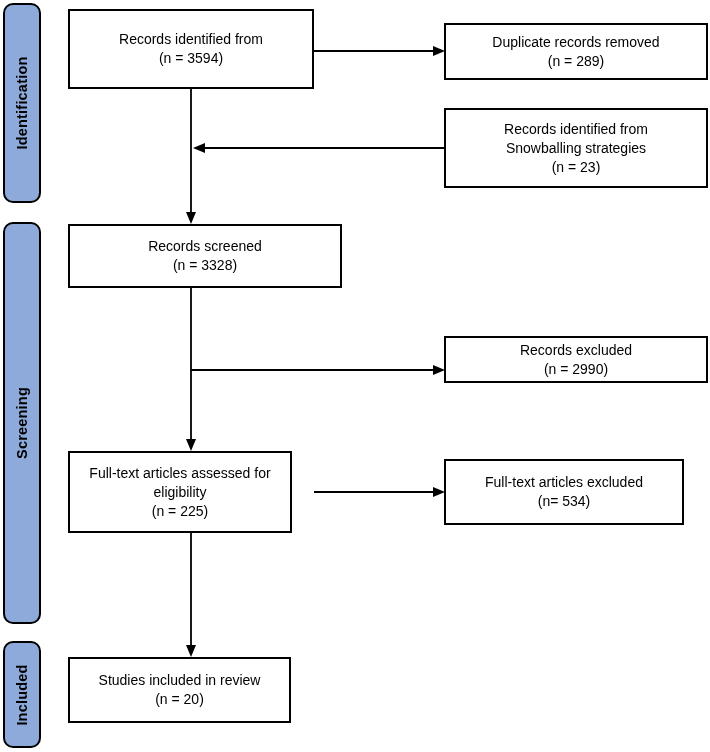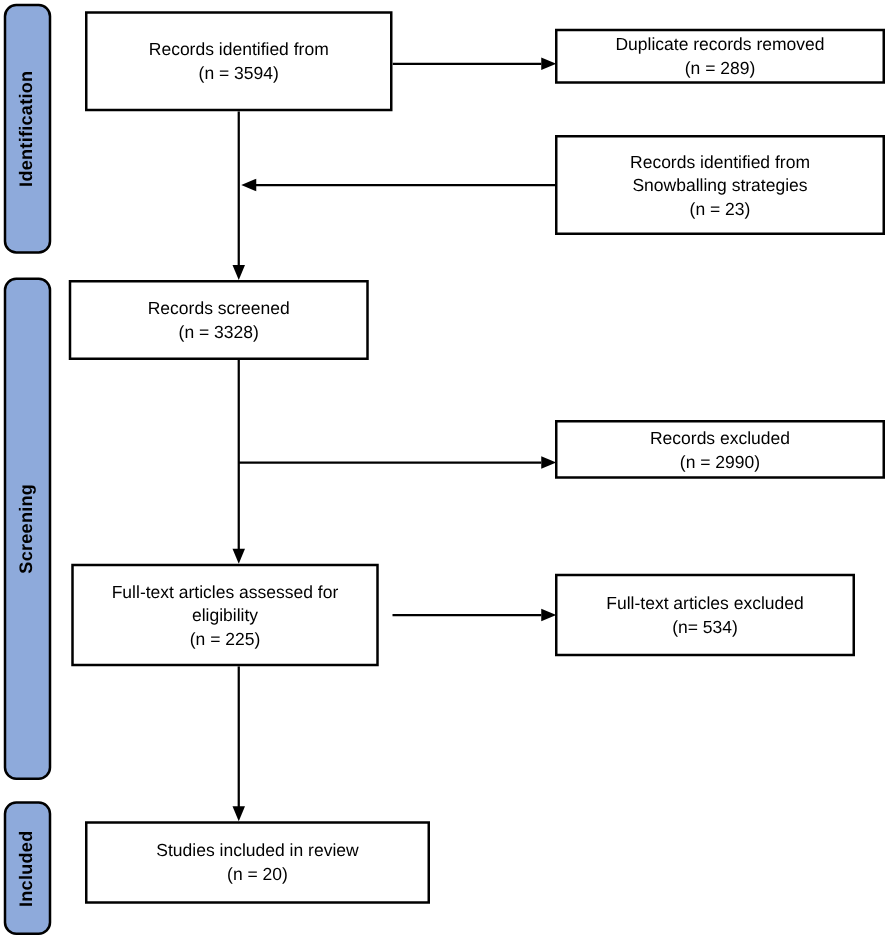--- a/index.html
+++ b/index.html
@@ -95,37 +95,37 @@
       <line x1="191" y1="533" x2="191" y2="646"></line>
       <polygon points="191,657 186,645 196,645"></polygon>
     </g>
   </svg>
 
   <div class="box" style="left:68px;top:9px;width:246px;height:80px">
     <span>Records identified from</span>
     <span>(n = 3594)</span>
   </div>
 
-  <div class="box" style="left:55px;top:224px;width:240px;height:64px">
+  <div class="box" style="left:68px;top:224px;width:274px;height:64px">
     <span>Records screened</span>
     <span>(n = 3328)</span>
   </div>
 
-  <div class="box" style="left:57px;top:451px;width:246px;height:82px">
+  <div class="box" style="left:68px;top:451px;width:224px;height:82px">
     <span>Full-text articles assessed for</span>
     <span>eligibility</span>
     <span>(n = 225)</span>
   </div>
 
-  <div class="box" style="left:68px;top:657px;width:276px;height:66px">
+  <div class="box" style="left:68px;top:657px;width:223px;height:66px">
     <span>Studies included in review</span>
     <span>(n = 20)</span>
   </div>
 
-  <div class="box" style="left:444px;top:23px;width:264px;height:44px">
+  <div class="box" style="left:444px;top:23px;width:264px;height:57px">
     <span>Duplicate records removed</span>
     <span>(n = 289)</span>
   </div>
 
   <div class="box" style="left:444px;top:108px;width:264px;height:80px">
     <span>Records identified from</span>
     <span>Snowballing strategies</span>
     <span>(n = 23)</span>
   </div>
 

